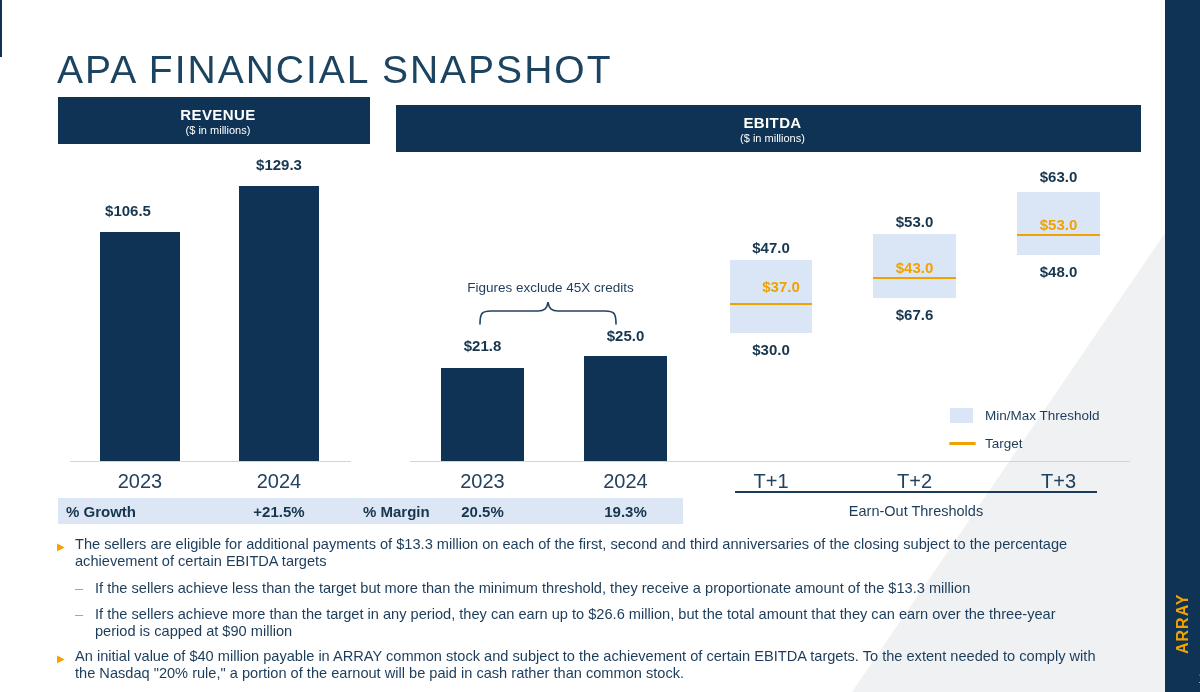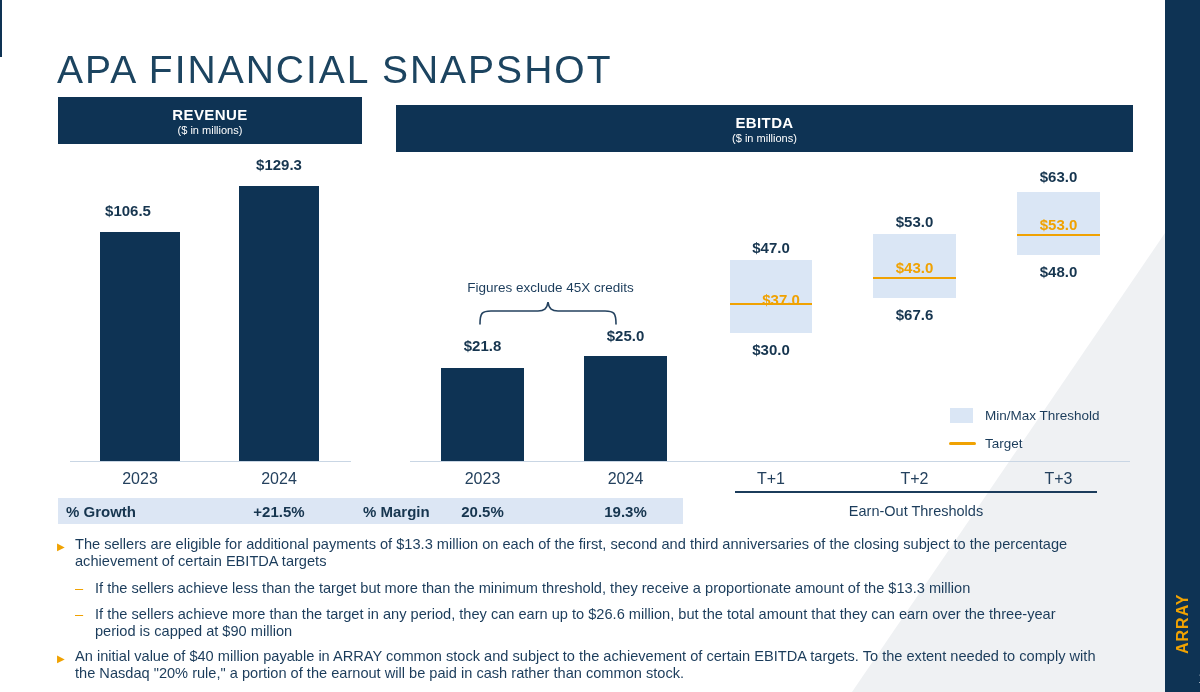--- a/index.html
+++ b/index.html
@@ -1,26 +1,26 @@
 <!DOCTYPE html>
 <html><head>
 <meta charset="utf-8">
 <style>
   html,body{margin:0;padding:0;background:#fff;}
   .slide{position:relative;width:1200px;height:692px;background:#ffffff;overflow:hidden;
          font-family:"Liberation Sans",sans-serif;color:#1B3C5B;}
   .abs{position:absolute;}
   .navy-bg{background:#0E3354;}
-  .hdr{color:#fff;text-align:center;display:flex;flex-direction:column;justify-content:center;}
+  .hdr{color:#fff;text-align:center;display:flex;flex-direction:column;justify-content:center;padding-left:8px;}
   .hdr .h1{font-weight:bold;font-size:15px;letter-spacing:.4px;}
   .hdr .h2{font-size:11px;margin-top:1px;}
   .bar{background:#0E3354;}
   .dlabel{font-weight:bold;font-size:15px;color:#16354F;text-align:center;}
   .gold{color:#F0A202;}
-  .cat{font-size:16px;color:#24415E;text-align:center;}
+  .cat{font-size:20px;color:#24415E;text-align:center;}
   .band{background:#DCE6F4;height:26px;display:flex;align-items:center;font-size:15px;font-weight:bold;color:#16354F;}
   .rangebox{background:#DAE6F5;}
   .tline{background:#F0A202;height:2px;}
   .baseline{background:#C9D6E4;height:1px;}
   .note{font-size:13.5px;color:#1B3C5B;text-align:center;}
   .legend-label{font-size:13.5px;color:#1B3C5B;}
   .bullets{position:absolute;left:57px;top:536px;width:1066px;}
   .brow{display:flex;align-items:flex-start;line-height:17px;font-size:14.6px;color:#1B3C5B;}
   .brow .tri{color:#F0A202;font-size:10px;width:18px;flex:0 0 18px;padding-top:2px;}
   .brow .dash{color:#F0A202;font-size:14.6px;width:20px;flex:0 0 20px;margin-left:18px;}
@@ -76,21 +76,21 @@
   <div class="abs cat" style="left:441px;top:470px;width:83px;">2023</div>
   <div class="abs cat" style="left:584px;top:470px;width:83px;">2024</div>
   <div class="abs band" style="left:363px;top:498px;width:320px;">
     <span style="">% Margin</span>
   </div>
   <div class="abs dlabel" style="left:441px;top:503px;width:83px;">20.5%</div>
   <div class="abs dlabel" style="left:584px;top:503px;width:83px;">19.3%</div>
 
   <div class="abs dlabel" style="left:730px;top:239px;width:82px;">$47.0</div>
   <div class="abs rangebox" style="left:730px;top:260px;width:82px;height:73px;"></div>
-  <div class="abs dlabel gold" style="left:730px;top:291px;width:102px;">$37.0</div>
+  <div class="abs dlabel gold" style="left:730px;top:278px;width:102px;">$37.0</div>
   <div class="abs tline" style="left:730px;top:303px;width:82px;"></div>
   <div class="abs dlabel" style="left:730px;top:341px;width:82px;">$30.0</div>
 
   <div class="abs dlabel" style="left:873px;top:213px;width:83px;">$53.0</div>
   <div class="abs rangebox" style="left:873px;top:234px;width:83px;height:64px;"></div>
   <div class="abs dlabel gold" style="left:873px;top:259px;width:83px;">$43.0</div>
   <div class="abs tline" style="left:873px;top:277px;width:83px;"></div>
   <div class="abs dlabel" style="left:873px;top:306px;width:83px;">$67.6</div>
 
   <div class="abs dlabel" style="left:1017px;top:168px;width:83px;">$63.0</div>

